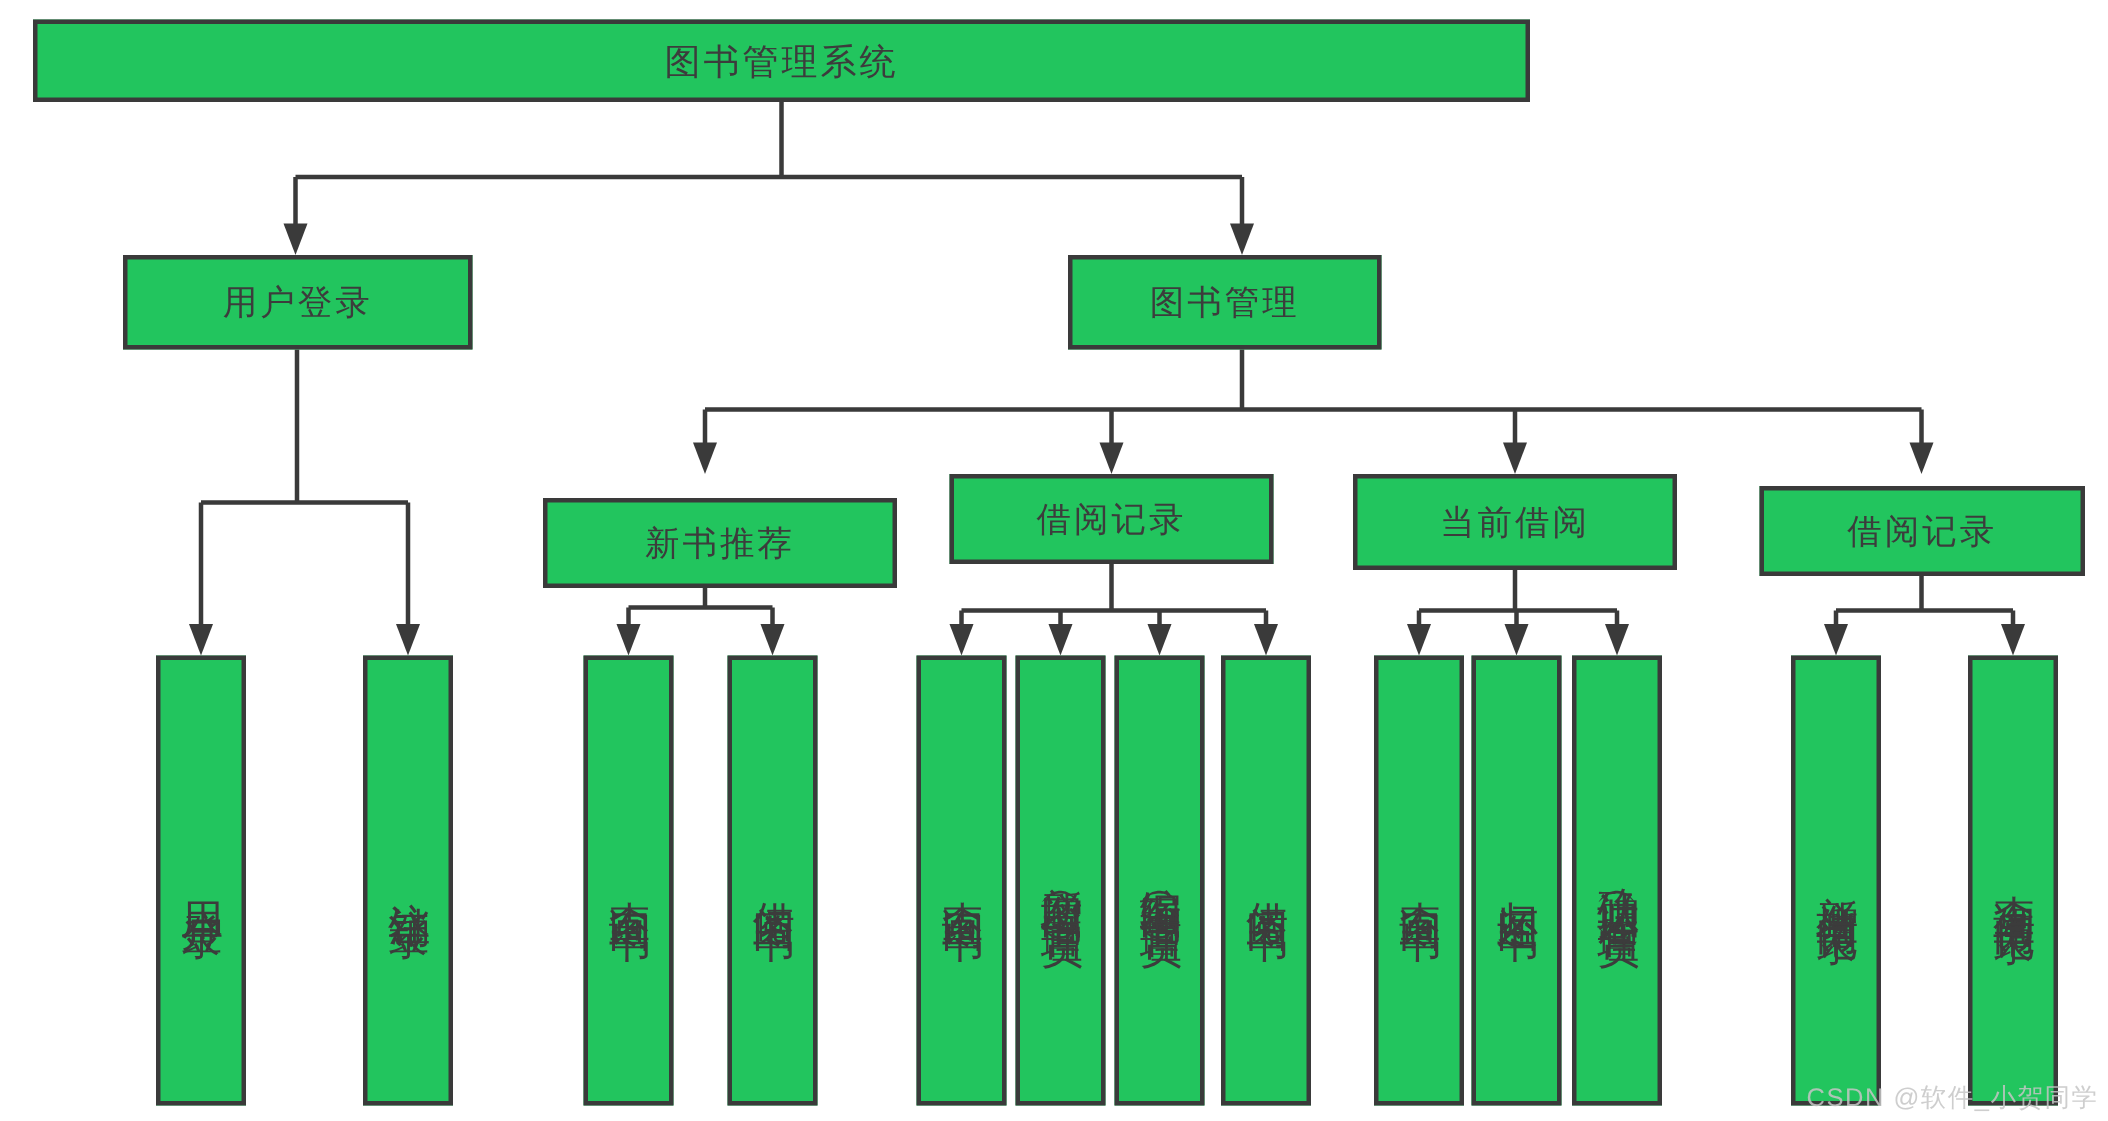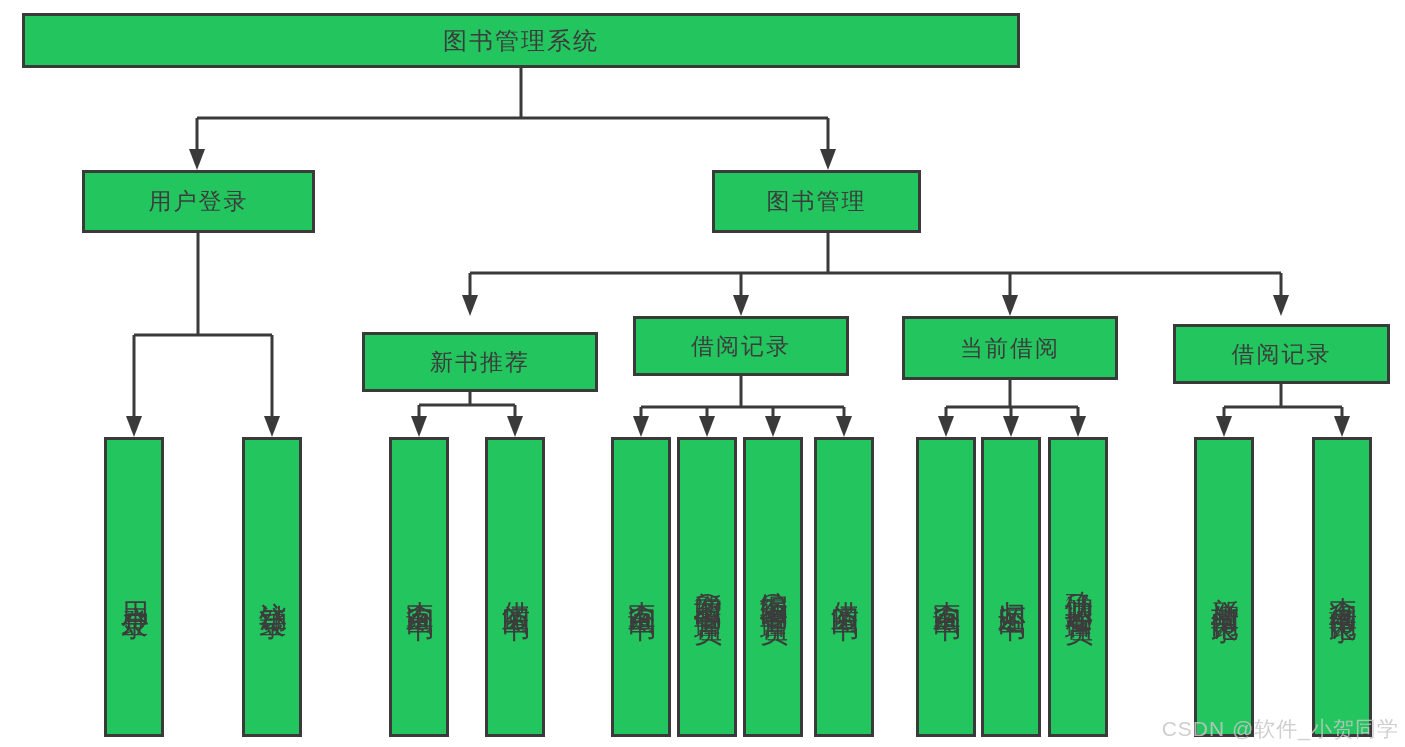--- a/index.html
+++ b/index.html
@@ -32,21 +32,21 @@
   .leaf{font-size:28px;}
   .vtext{
     writing-mode:vertical-rl;
     letter-spacing:4px;
     line-height:1.1;
     white-space:nowrap;
   }
   .watermark{
     position:absolute;
     right:6px;bottom:4px;
-    font-size:21px;
+    font-size:17px;
     color:var(--wm);
     letter-spacing:1px;
     z-index:5;
     opacity:.85;
   }
 </style>
 </head>
 <body>
 
 <div class="canvas">

